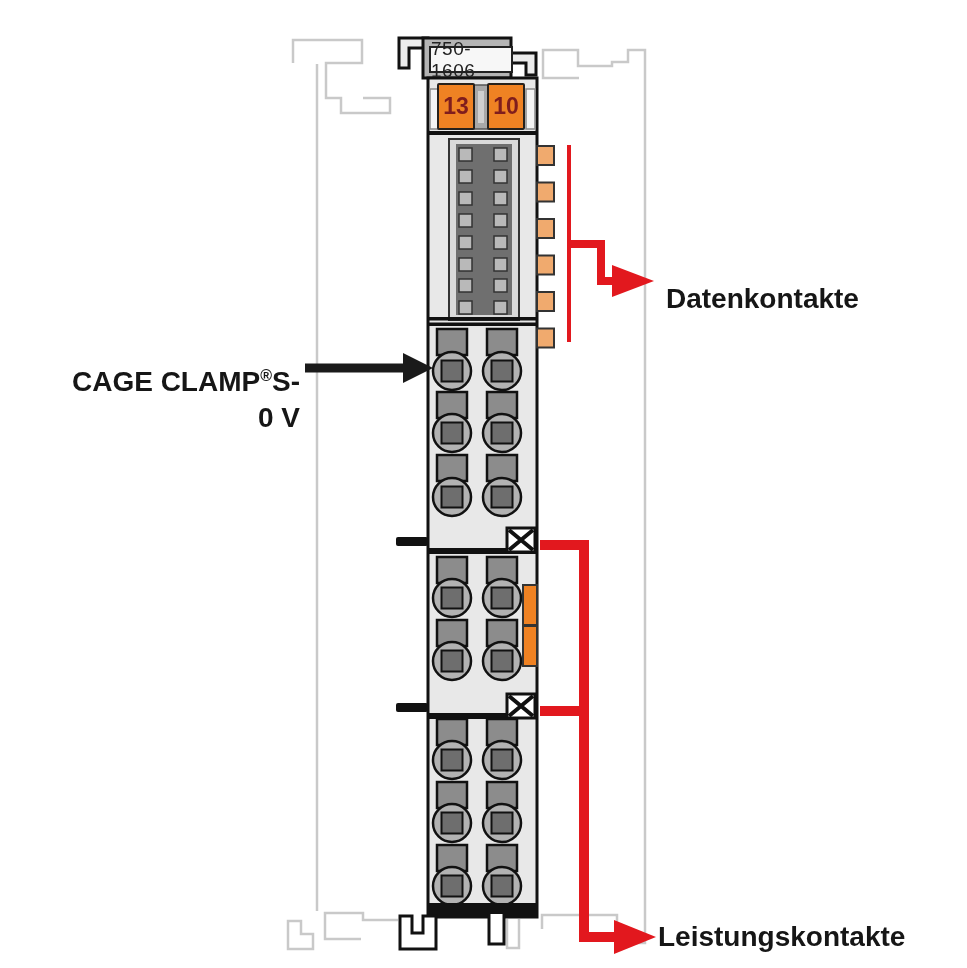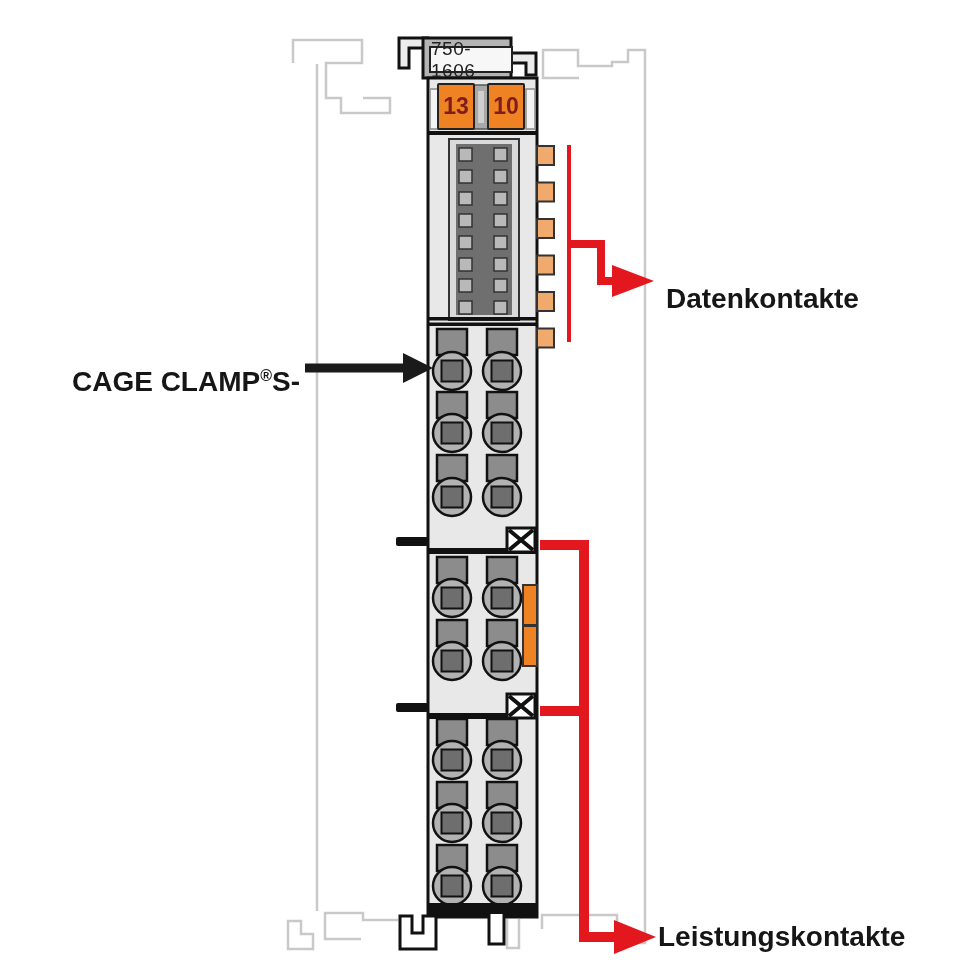--- a/index.html
+++ b/index.html
@@ -164,16 +164,17 @@
 
   <div class="order-label">750-1606</div>
 
   <div class="term-btn btn13">13</div>
   <div class="term-btn btn14">10</div>
 
   <div class="callout co-data">Datenkontakte</div>
 
   <div class="callout co-cage">
     <div><span>CAGE CLAMP</span><sup>®</sup><span>S-</span></div>
+    <div>0 V</div>
   </div>
 
   <div class="callout co-power">Leistungskontakte</div>
 </div>
 
 </body></html>

